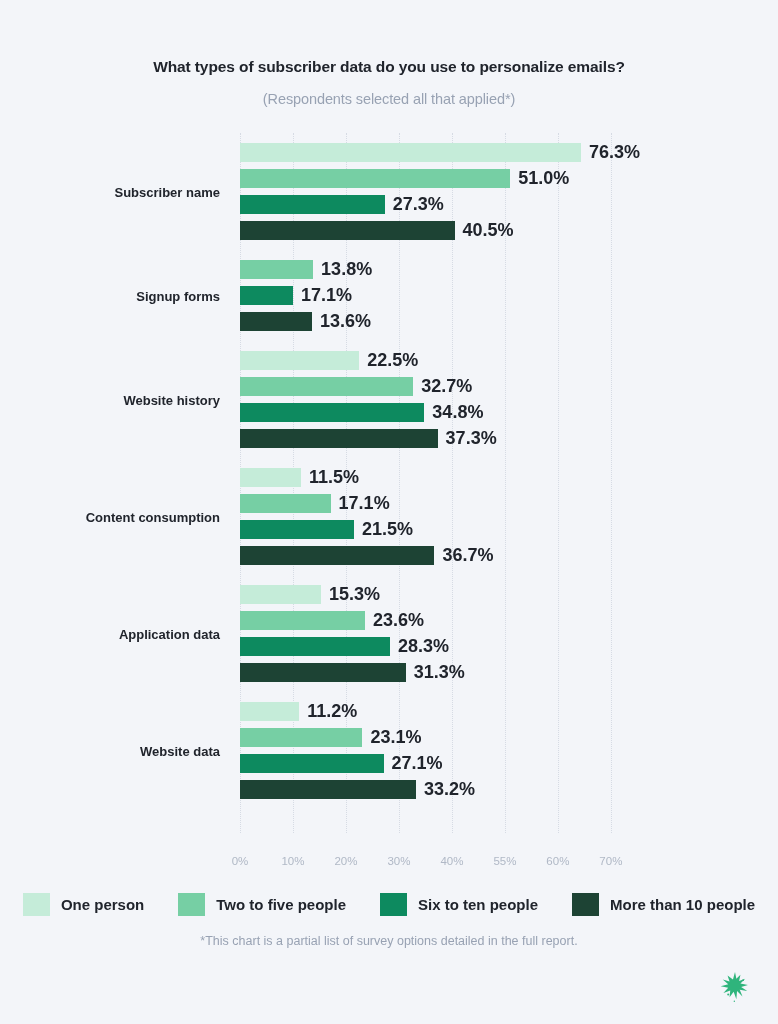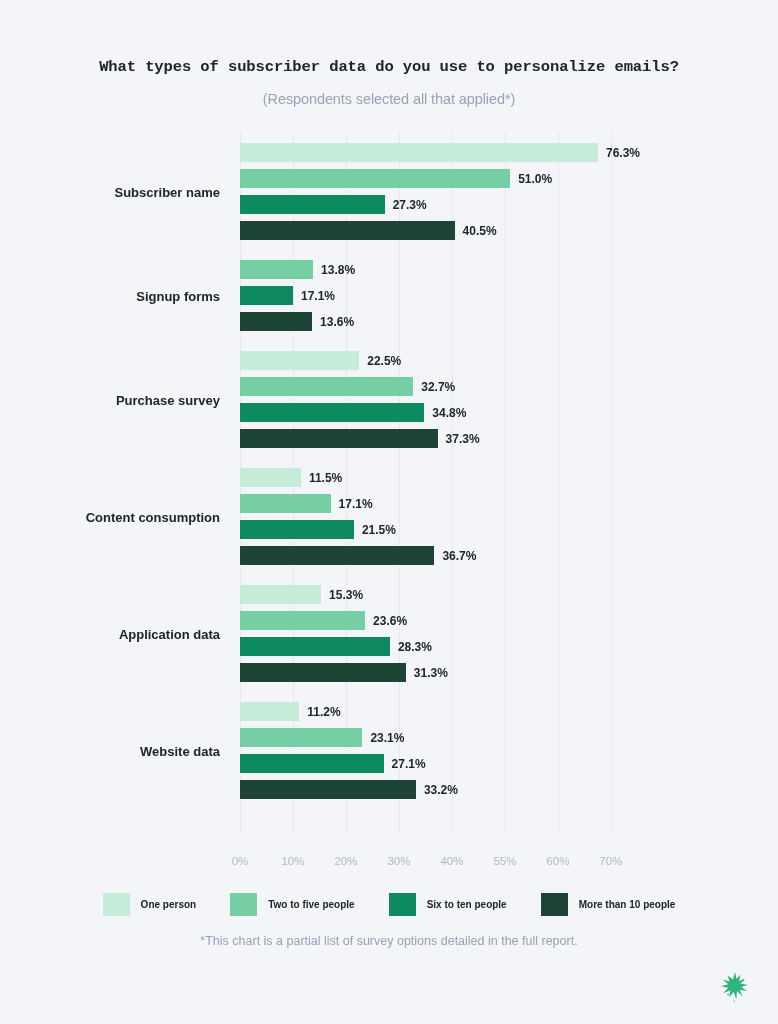--- a/index.html
+++ b/index.html
@@ -18,21 +18,20 @@
 
   
   .title {
     position: absolute;
     left: 0; right: 0; top: 58px;
     text-align: center;
     font-size: 15.5px;
     font-weight: bold;
     color: #20242c;
     letter-spacing: -0.1px;
-    font-family: Liberation Mono, monospace;
   }
   .subtitle {
     position: absolute;
     left: 0; right: 0; top: 91px;
     text-align: center;
     font-size: 14.5px;
     font-weight: normal;
     color: #98a2b3;
     letter-spacing: -0.1px;
   }
@@ -84,21 +83,21 @@
     margin-bottom: 7px;
     display: flex;
     align-items: center;
   }
   .barrow:last-child { margin-bottom: 0; }
   .bar {
     height: 19px;
     display: block;
   }
   .bar-value {
-    font-size: 12px;
+    font-size: 18px;
     font-weight: bold;
     color: #20242c;
     margin-left: 8px;
     white-space: nowrap;
   }
 
   
   .axis {
     position: absolute;
     left: 240px;
@@ -128,21 +127,21 @@
   .legend-item {
     display: flex;
     align-items: center;
     gap: 11px;
   }
   .swatch {
     width: 27px; height: 23px;
     display: block;
   }
   .legend-label {
-    font-size: 10px;
+    font-size: 15px;
     font-weight: bold;
     color: #20242c;
     white-space: nowrap;
   }
 
   
   .footnote {
     position: absolute;
     left: 0; right: 0;
     top: 934px;
@@ -207,21 +206,21 @@
           <div class="barrow">
             <div class="bar" style="width: 13.245%; background: rgb(13, 138, 95);"></div>
             <div class="bar-value">17.1%</div>
           </div>
           <div class="barrow">
             <div class="bar" style="width: 18.0132%; background: rgb(29, 67, 52);"></div>
             <div class="bar-value">13.6%</div>
           </div>
         </div>
         <div class="group">
-          <div class="cat-label">Purchase survey</div>
+          <div class="cat-label">Website history</div>
           <div class="barrow">
             <div class="bar" style="width: 29.8013%; background: rgb(197, 236, 217);"></div>
             <div class="bar-value">22.5%</div>
           </div>
           <div class="barrow">
             <div class="bar" style="width: 43.3113%; background: rgb(118, 207, 164);"></div>
             <div class="bar-value">32.7%</div>
           </div>
           <div class="barrow">
             <div class="bar" style="width: 46.0927%; background: rgb(13, 138, 95);"></div>

